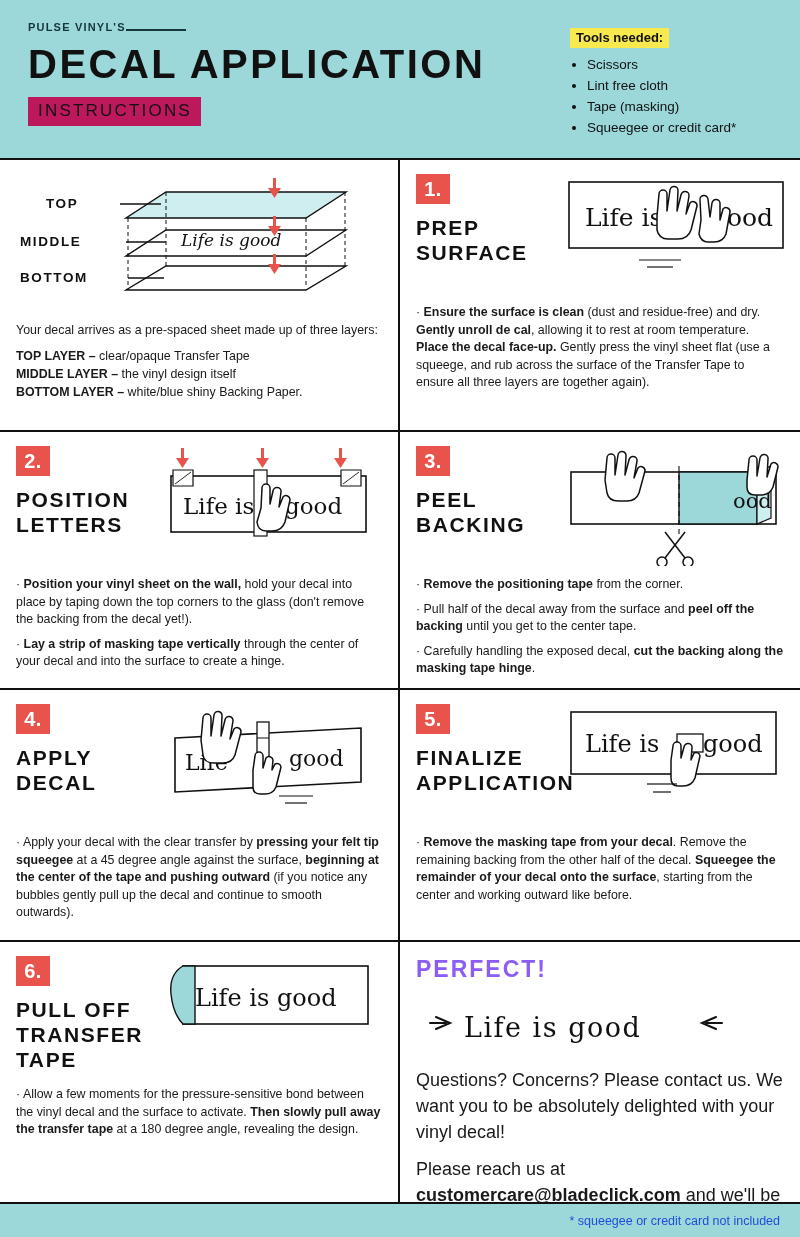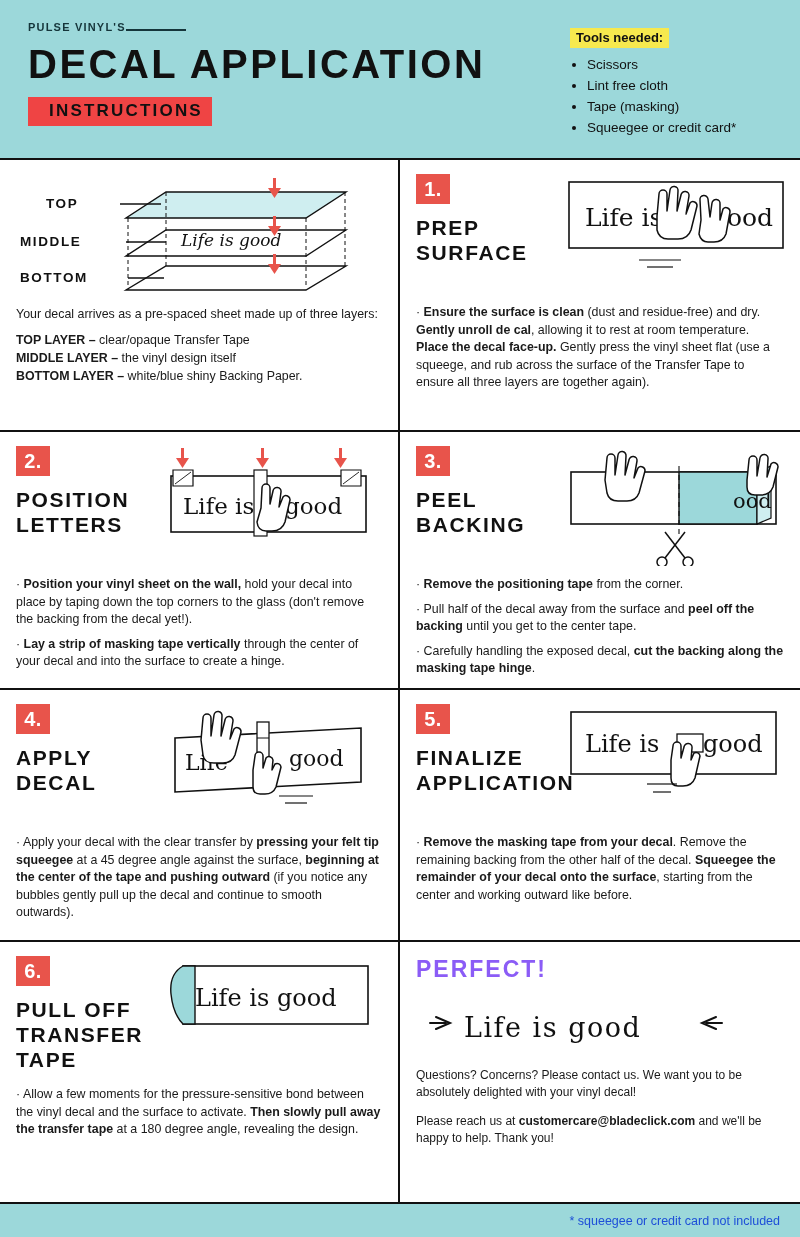--- a/index.html
+++ b/index.html
@@ -52,26 +52,26 @@
   .title {
     font-size: 40px;
     font-weight: bold;
     letter-spacing: 2.5px;
     margin-top: 10px;
     color: #111;
     line-height: 1.05;
   }
   .instr-badge {
     display: inline-block;
-    background: #ef4444;
+    background: #be185d;
     color: #111;
     font-size: 17px;
     letter-spacing: 2.2px;
-    font-weight: bold;
-    padding: 4px 9px 5px 21px;
+    font-weight: normal;
+    padding: 4px 9px 5px 10px;
     margin-top: 12px;
   }
   .tools {
     position: absolute;
     right: 20px;
     top: 28px;
     width: 210px;
   }
   .tools-title {
     display: inline-block;
@@ -152,21 +152,21 @@
 
   
   .layers-labels {
     font-size: 13.5px;
     font-weight: bold;
     letter-spacing: 1.6px;
   }
   .layers-text {
     font-size: 12.4px;
     line-height: 1.45;
-    margin-top: 12px;
+    margin-top: 28px;
   }
   .layers-text p { margin: 0 0 8px 0; }
 
   
   .footer {
     background: #9cd8da;
     height: 36px;
     flex: 0 0 auto;
     display: flex;
     align-items: center;
@@ -177,21 +177,21 @@
     border-top: 2px solid #111;
   }
 
   .perfect {
     font-size: 23px;
     font-weight: bold;
     letter-spacing: 2px;
     color: #8b5cf6;
   }
   .perfect-art { margin: 16px 0 6px 0; }
-  .perfect-text { font-size: 12px; line-height: 1.45; margin-top: 12px; }
+  .perfect-text { font-size: 18px; line-height: 1.45; margin-top: 12px; }
   .perfect-text p { margin: 0 0 11px 0; }
 </style>
 </head>
 <body>
 
 <div class="sheet">
 
   <div class="header">
     <div class="brand-row">
       <span class="brand">PULSE VINYL'S</span>

